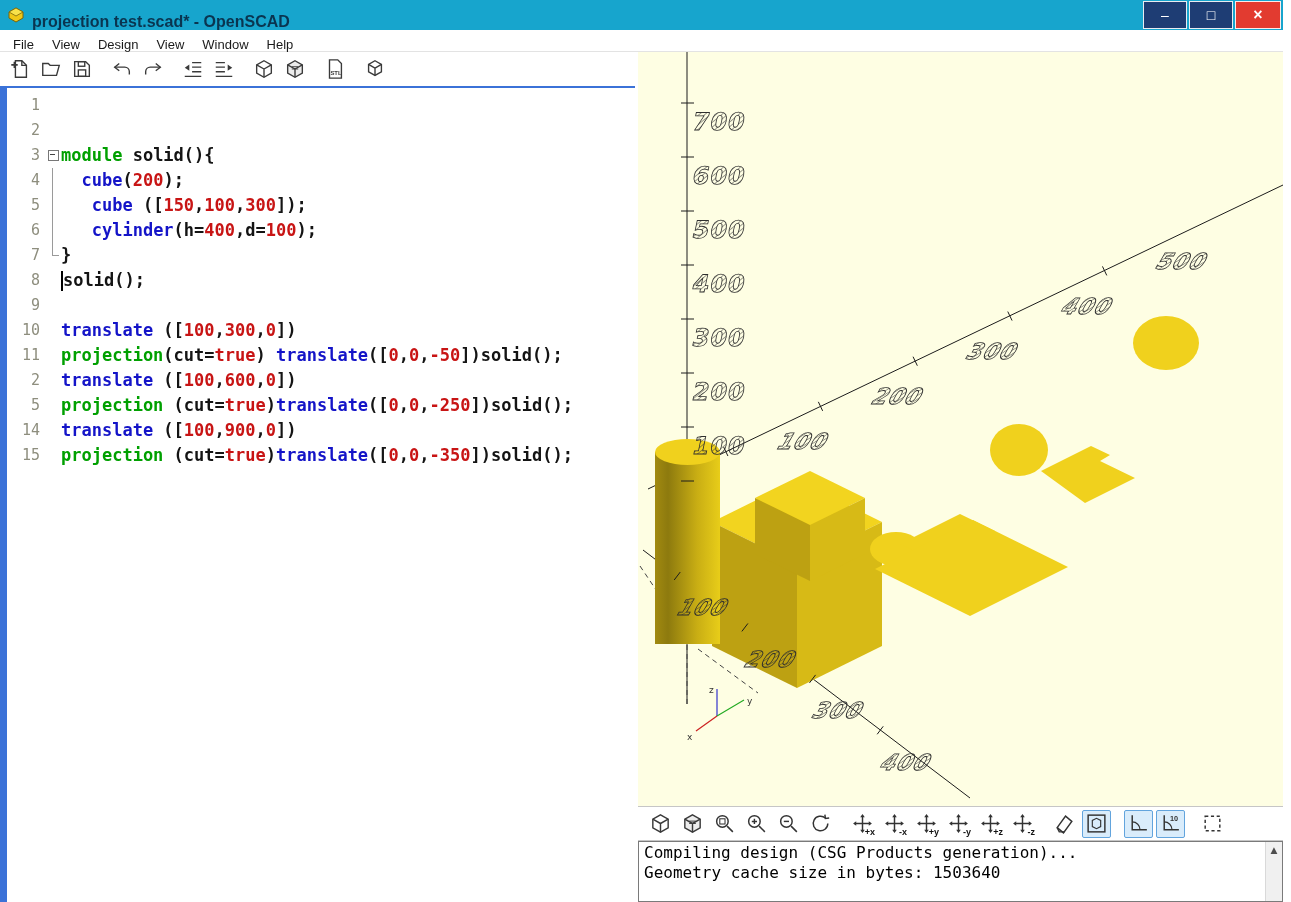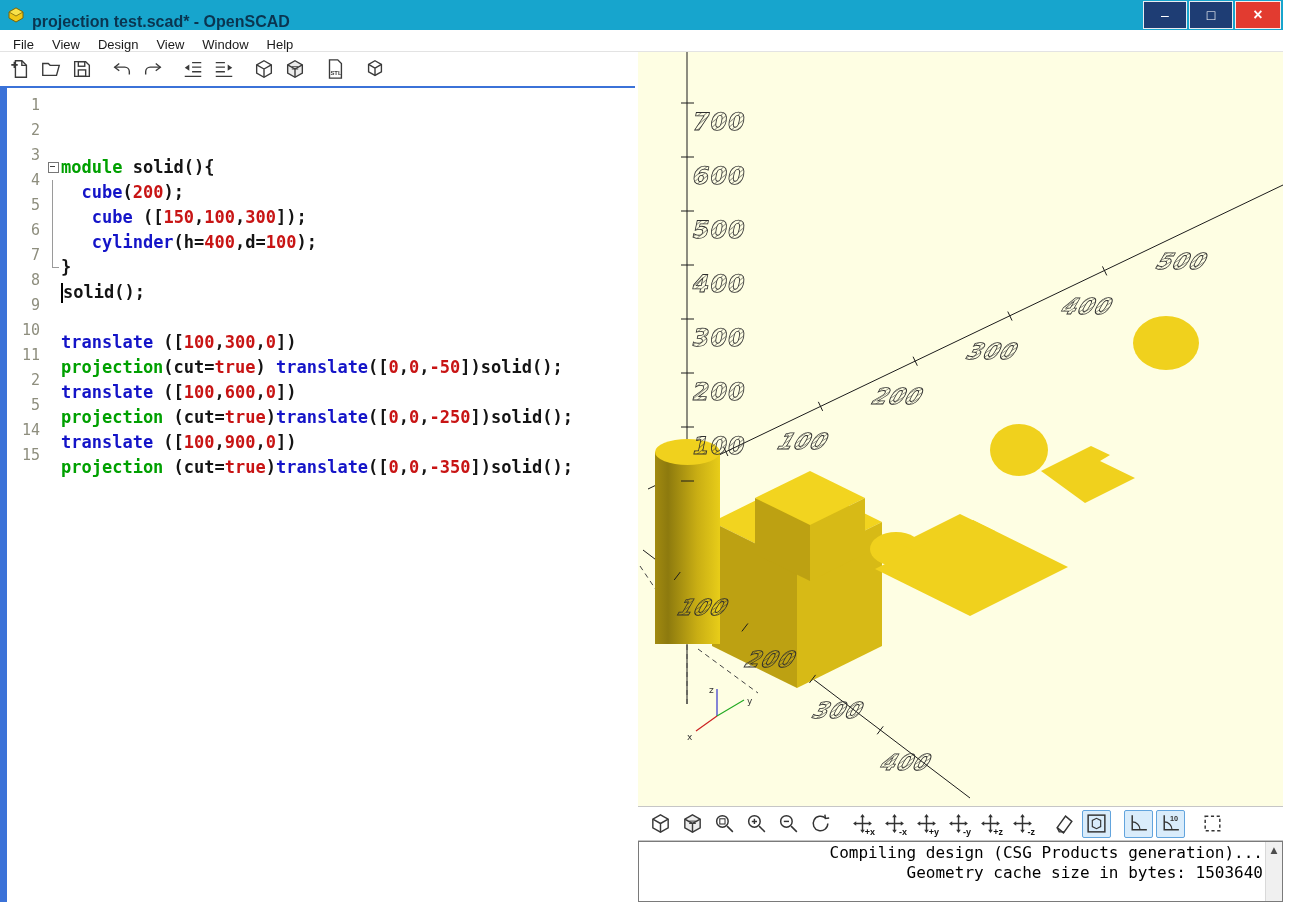--- a/index.html
+++ b/index.html
@@ -28,21 +28,21 @@
   .tool-btn-group { display:flex; gap:3px; margin-right:12px; }
   .tool-btn { width:28px; height:28px; display:flex; align-items:center; justify-content:center; border-radius:2px; }
   .tool-btn svg { width:22px; height:22px; }
 
   .editor { position:absolute; left:0; top:34px; right:3px; bottom:0;
             border-top:2px solid var(--c-editor-frame); border-left:7px solid var(--c-editor-frame);
             background:#ffffff; display:flex; overflow:hidden; }
   .gutter { width:40px; flex:none; padding-top:5px; text-align:right;
             font-family:"DejaVu Sans Mono", monospace; font-size:15px; color:var(--c-line-number); }
   .gutter-num { height:25px; line-height:25px; padding-right:7px; }
-  .code { flex:1; padding-top:17px; font-family:"DejaVu Sans Mono", monospace; font-size:17px;
+  .code { flex:1; padding-top:5px; font-family:"DejaVu Sans Mono", monospace; font-size:17px;
           font-weight:bold; color:var(--c-code-text); white-space:pre; }
   .code-line { height:25px; line-height:25px; display:flex; align-items:center; }
   .code-line span { white-space:pre; }
   .fold { width:14px; height:25px; flex:none; position:relative; }
   .fold-start::before { content:""; position:absolute; left:1px; top:7px; width:9px; height:9px;
                         border:1px solid #777; background:#fff; }
   .fold-start::after { content:""; position:absolute; left:3px; top:11px; width:5px; height:1px; background:#444; }
   .fold-mid::before { content:""; position:absolute; left:5px; top:0; width:1px; height:25px; background:#9a9a9a; }
   .fold-end::before { content:""; position:absolute; left:5px; top:0; width:1px; height:13px; background:#9a9a9a; }
   .fold-end::after  { content:""; position:absolute; left:5px; top:12px; width:7px; height:1px; background:#9a9a9a; }
@@ -71,21 +71,21 @@
   .vt-btn { width:29px; height:28px; position:relative; display:flex; align-items:center; justify-content:center;
             border:1px solid transparent; border-radius:2px; }
   .vt-btn.active { background:#d9ecfb; border:1px solid #62a4dd; }
   .vt-btn svg { width:23px; height:23px; }
   .ax-label { position:absolute; right:1px; bottom:0; font-size:9px; font-weight:bold; color:#111; }
 
   
   .console { position:absolute; left:0; top:789px; width:645px; height:61px; background:#ffffff;
              border:1px solid #7a7a7a; font-family:"DejaVu Sans Mono", monospace; font-size:16px; color:#000; }
   .console-body { position:absolute; left:5px; top:1px; right:19px; bottom:0; overflow:hidden; }
-  .console-line { line-height:19.5px; white-space:pre;text-align:right; }
+  .console-line { line-height:19.5px; white-space:pre; }
   .console-scrollbar { position:absolute; right:0; top:0; bottom:0; width:17px; background:#f0f0f0;
                        border-left:1px solid #d9d9d9; }
   .scroll-up { height:16px; display:flex; align-items:center; justify-content:center;
                font-size:9px; color:#4e4e4e; font-family:"DejaVu Sans", sans-serif; }
 </style>
 </head>
 <body>
 
 <div class="app">
 

